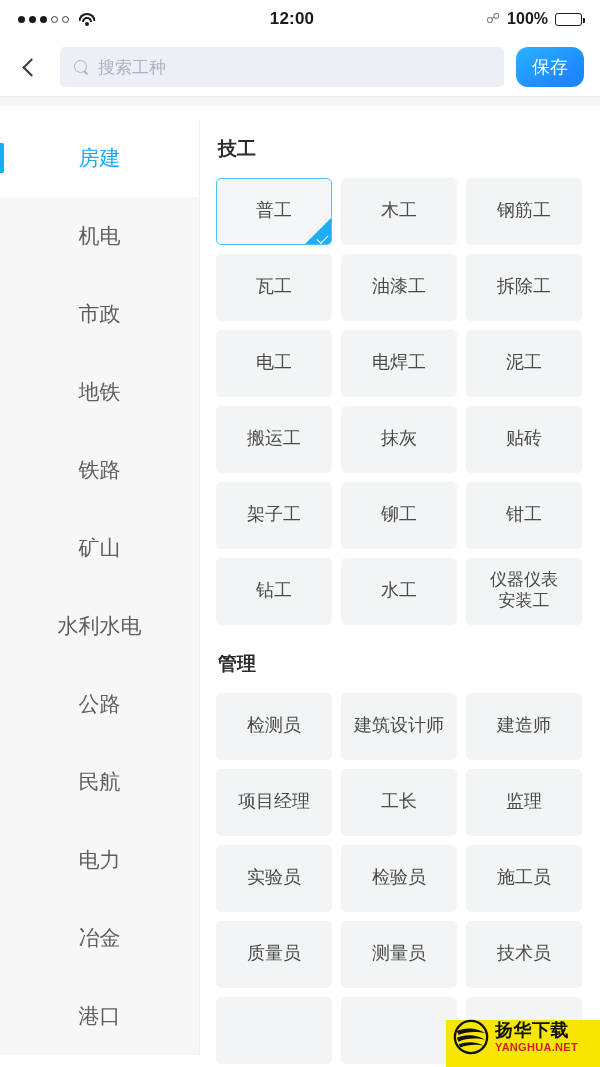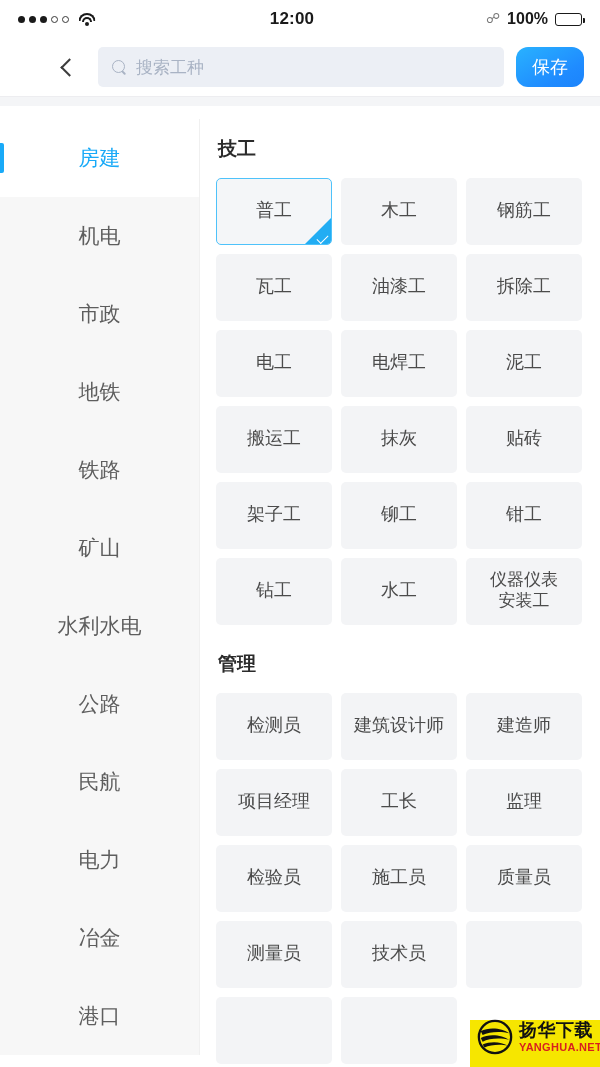--- a/index.html
+++ b/index.html
@@ -57,21 +57,21 @@
   .batt::after {
     content:""; position:absolute; right:-3.5px; top:4px;
     width:2px; height:5px; background:#1a1a1a; border-radius:0 1px 1px 0;
   }
   .batt-fill { width:100%; height:100%; background:#1a1a1a; border-radius:1px; }
 
   
   .header {
     height:58px; background:#fff;
     display:flex; align-items:center;
-    padding:0 16px 0 14px; gap:12px;margin-left:38px;
+    padding:0 16px 0 14px; gap:12px;
   }
   .back-btn {
     width:34px; height:40px;
     display:flex; align-items:center; justify-content:center;
     flex:0 0 auto; cursor:pointer;
   }
   .chev {
     width:13px; height:13px;
     border-left:2.4px solid #3c3c3c;
     border-bottom:2.4px solid #3c3c3c;
@@ -164,21 +164,21 @@
     position:absolute; right:3px; bottom:3px;
     width:11px; height:6px;
     border-left:1.8px solid #fff; border-bottom:1.8px solid #fff;
     transform:rotate(-45deg);
   }
   .tile.ghost { background:#f3f4f6; }
 
   
   .watermark {
     position:absolute; right:0; bottom:0;
-    width:130px; height:47px; background:#f6e600;
+    width:154px; height:47px; background:#f6e600;
     display:flex; align-items:center; gap:5px;
     padding:3px 5px 16px 6px;
   }
   .wm-logo { width:38px; height:38px; position:relative; flex:0 0 auto; }
   .wm-txt { display:flex; flex-direction:column; justify-content:center; line-height:1; }
   .wm-cn {
     font-size:18px; font-weight:bold; color:#111;
     letter-spacing:.5px; font-family:"DejaVu Sans",sans-serif;
   }
   .wm-en {
@@ -343,20 +343,23 @@
           <div class="tile">
             <span>项目经理</span>
           </div>
           <div class="tile">
             <span>工长</span>
           </div>
           <div class="tile">
             <span>监理</span>
           </div>
           <div class="tile">
+            <span>实验员</span>
+          </div>
+          <div class="tile">
             <span>检验员</span>
           </div>
           <div class="tile">
             <span>施工员</span>
           </div>
           <div class="tile">
             <span>质量员</span>
           </div>
           <div class="tile">
             <span>测量员</span>

